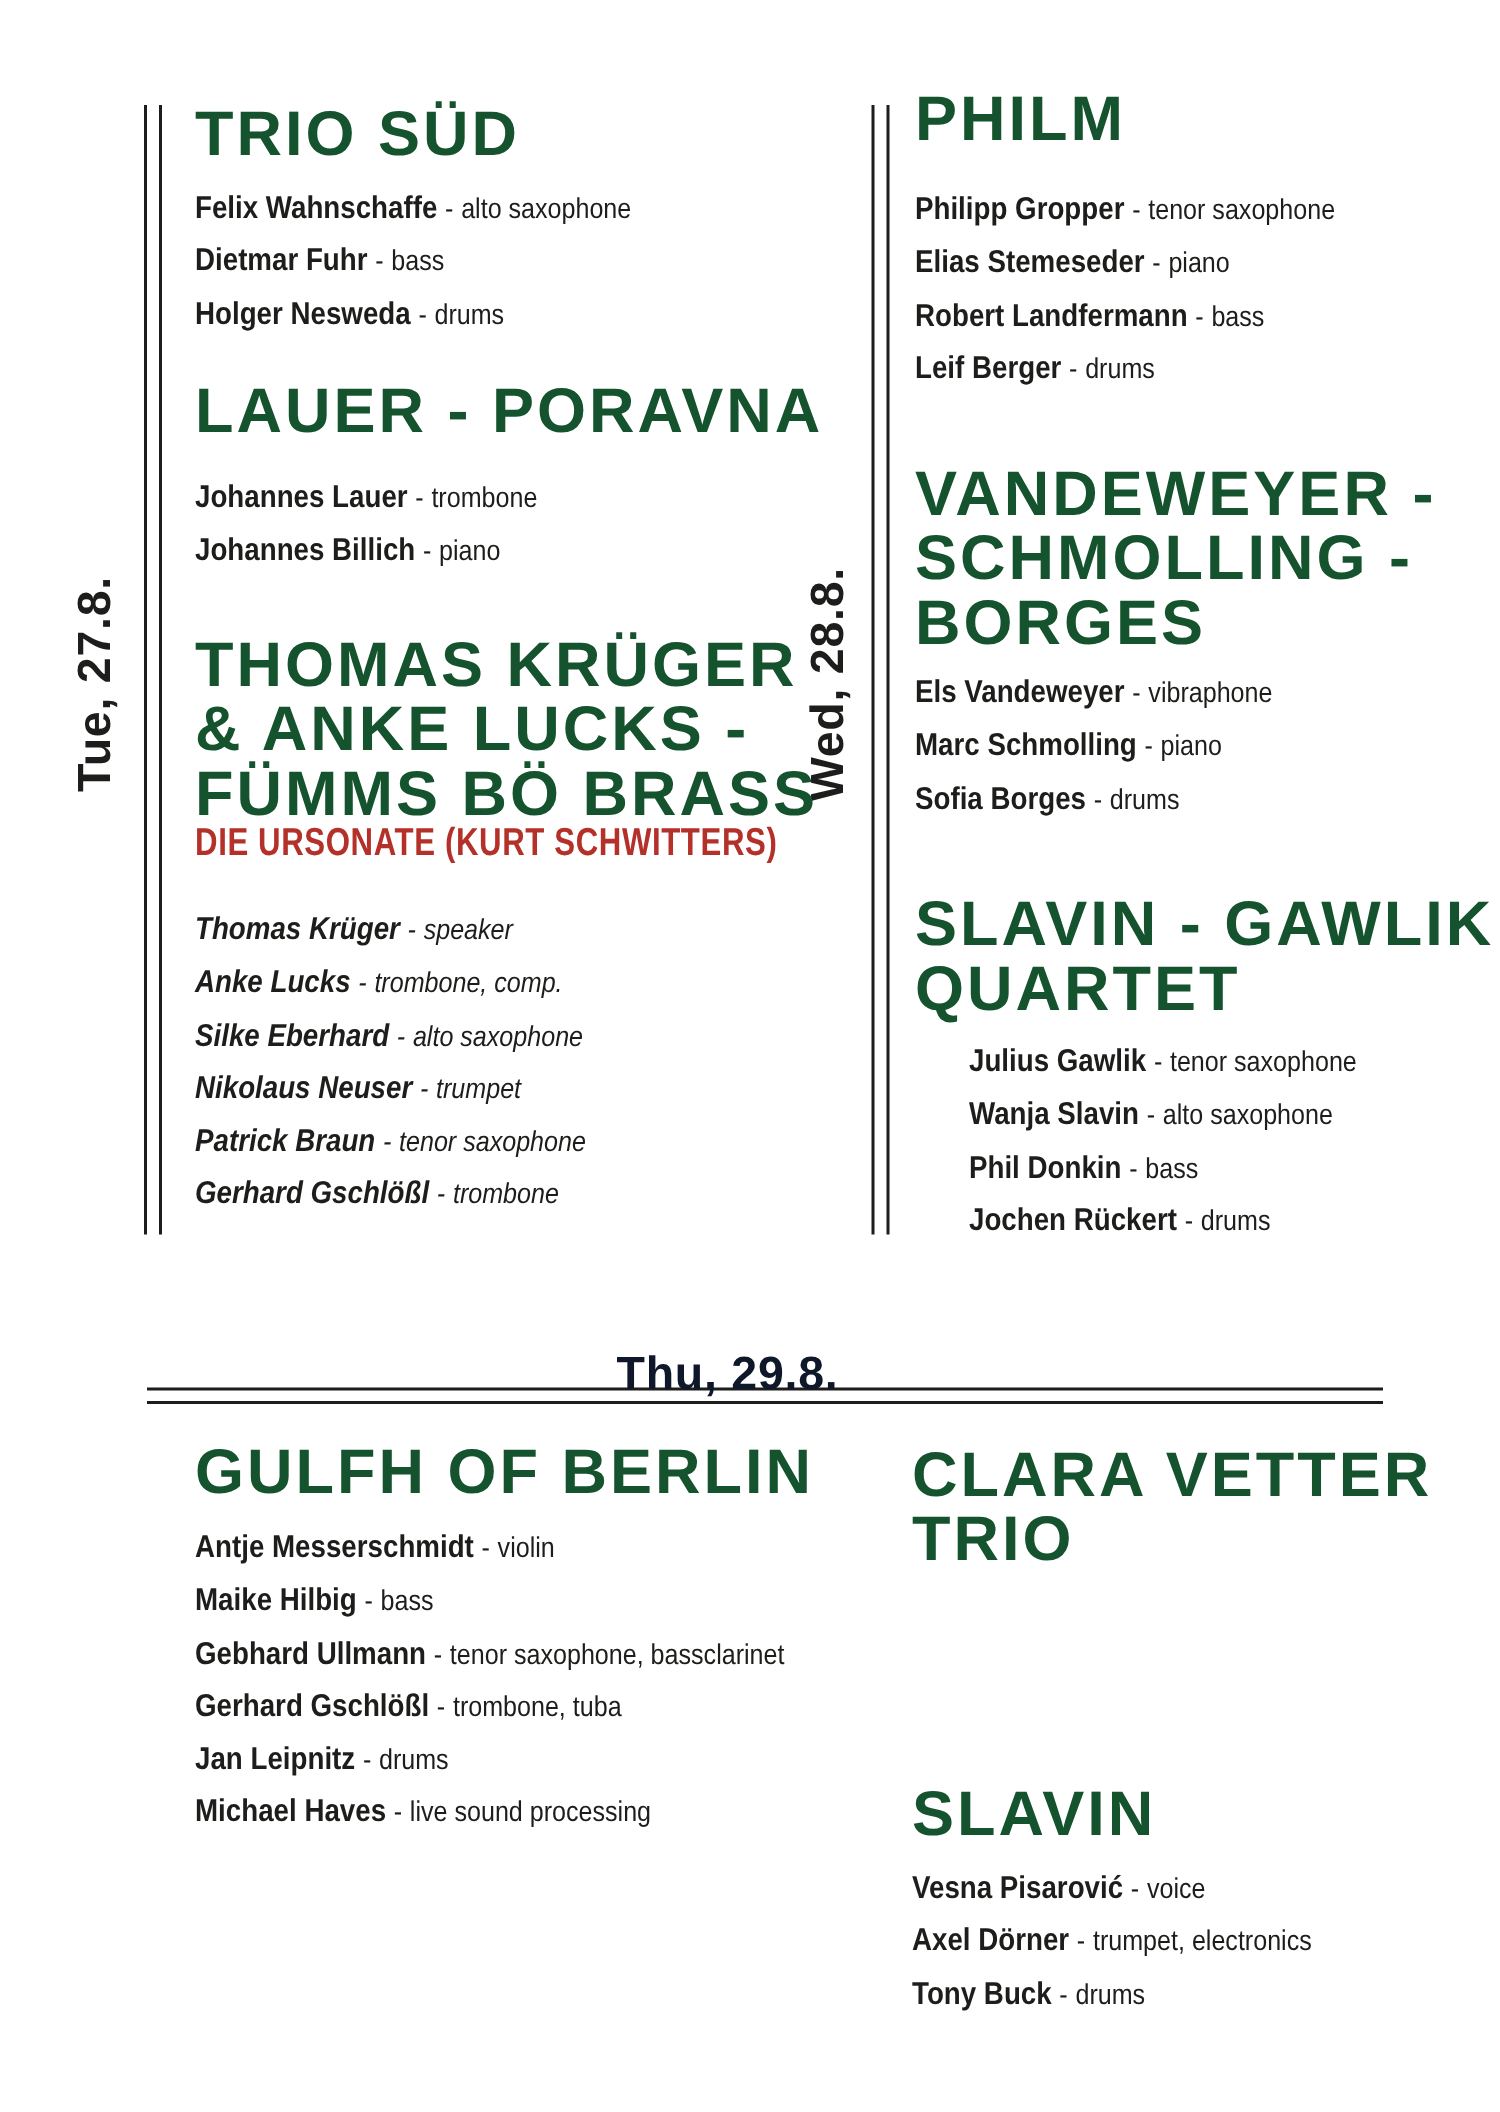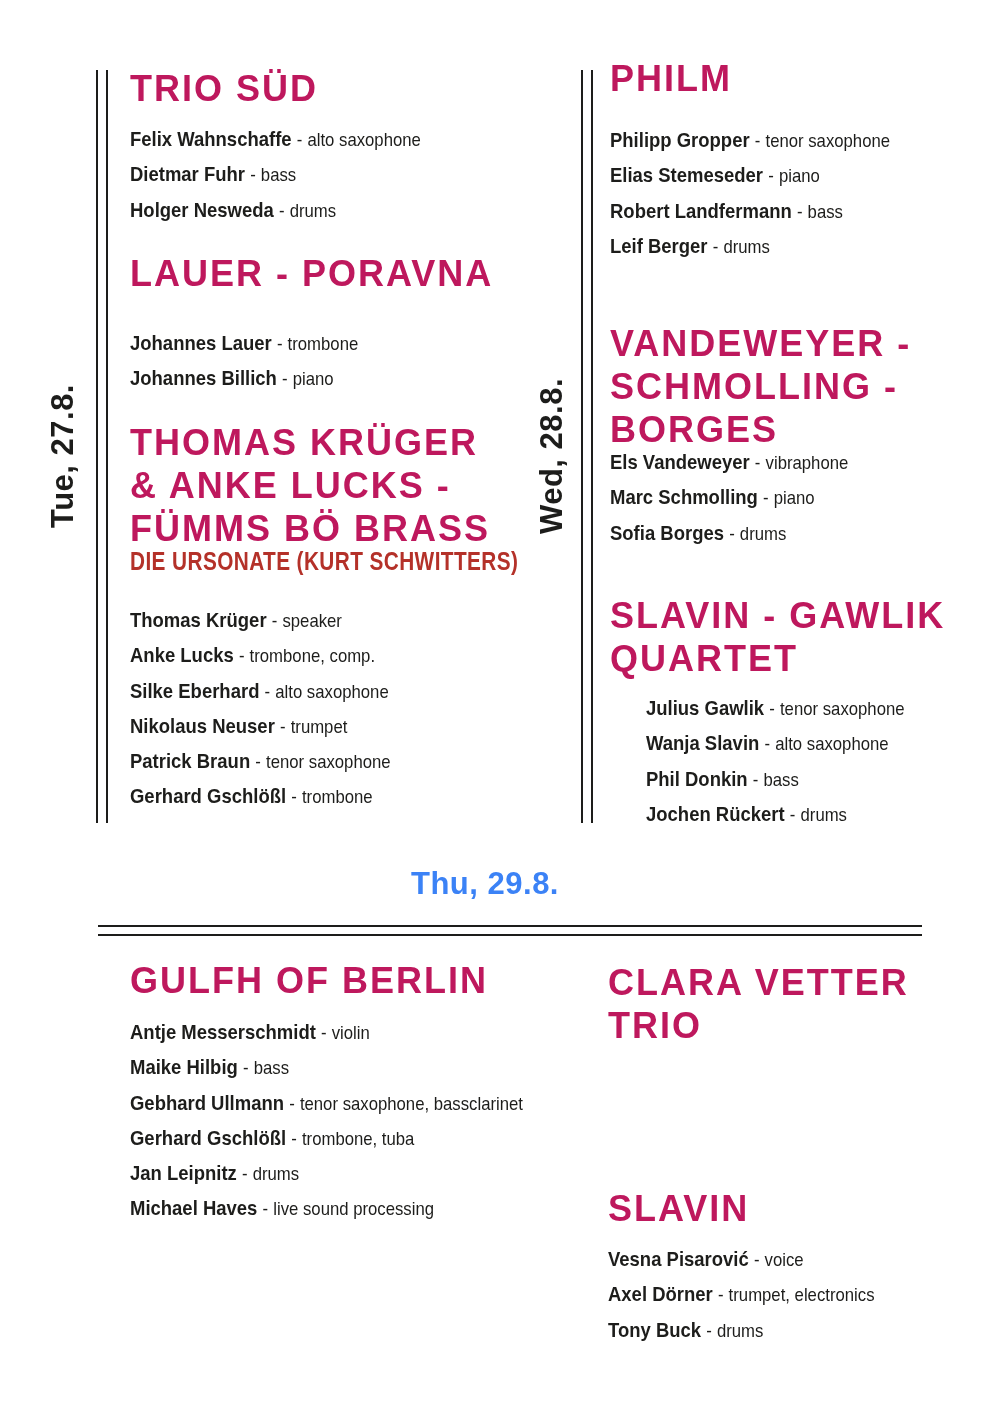--- a/index.html
+++ b/index.html
@@ -22,27 +22,27 @@
   
   .day-vert{
     position:absolute;width:240px;height:44px;line-height:44px;
     text-align:center;font-weight:700;font-size:31px;letter-spacing:.5px;
     transform:rotate(-90deg);color:#1d1d1b;white-space:nowrap;
   }
   #day-tue{left:-57px;top:434px;}
   #day-wed{left:432px;top:434px;}
   
   #day-thu{
-    position:absolute;left:0;top:866px;width:970px;
+    position:absolute;left:0;top:898px;width:970px;
     text-align:center;font-weight:700;font-size:31px;line-height:36px;
-    letter-spacing:.5px;color:#3b82f6;
+    letter-spacing:.5px;color:#0f172a;
   }
   
   .band-title{
-    position:absolute;color:#be185d;font-weight:700;font-size:36px;
+    position:absolute;color:#14532d;font-weight:700;font-size:42px;
     line-height:43px;letter-spacing:2px;white-space:pre-line;
   }
   .band-subtitle{
     position:absolute;color:#b43129;font-weight:700;font-size:26px;
     line-height:30px;letter-spacing:.5px;white-space:nowrap;
     transform:scaleX(0.8);transform-origin:0 0;
   }
   
   .members{position:absolute;}
   .member{
@@ -83,38 +83,38 @@
       <span class="minst">bass</span>
     </div>
     <div class="member">
       <span class="mname">Holger Nesweda</span>
       <span class="msep">-</span>
       <span class="minst">drums</span>
     </div>
   </div>
 
   <div class="band-title colL" style="top:252px;">LAUER - PORAVNA</div>
-  <div class="members colL" style="top:326px;">
+  <div class="members colL" style="top:315px;">
     <div class="member">
       <span class="mname">Johannes Lauer</span>
       <span class="msep">-</span>
       <span class="minst">trombone</span>
     </div>
     <div class="member">
       <span class="mname">Johannes Billich</span>
       <span class="msep">-</span>
       <span class="minst">piano</span>
     </div>
   </div>
 
   <div class="band-title colL" style="top:421px;">THOMAS KRÜGER
 &amp; ANKE LUCKS -
 FÜMMS BÖ BRASS</div>
   <div class="band-subtitle colL" style="top:546px;">DIE URSONATE (KURT SCHWITTERS)</div>
-  <div class="members colL" style="top:603px;">
+  <div class="members colL" style="top:603px;font-style:italic;">
     <div class="member">
       <span class="mname">Thomas Krüger</span>
       <span class="msep">-</span>
       <span class="minst">speaker</span>
     </div>
     <div class="member">
       <span class="mname">Anke Lucks</span>
       <span class="msep">-</span>
       <span class="minst">trombone, comp.</span>
     </div>
@@ -157,21 +157,21 @@
       <span class="msep">-</span>
       <span class="minst">bass</span>
     </div>
     <div class="member">
       <span class="mname">Leif Berger</span>
       <span class="msep">-</span>
       <span class="minst">drums</span>
     </div>
   </div>
 
-  <div class="band-title colR" style="top:307px;margin-top:15px;">VANDEWEYER -
+  <div class="band-title colR" style="top:307px;">VANDEWEYER -
 SCHMOLLING -
 BORGES</div>
   <div class="members colR" style="top:445px;">
     <div class="member">
       <span class="mname">Els Vandeweyer</span>
       <span class="msep">-</span>
       <span class="minst">vibraphone</span>
     </div>
     <div class="member">
       <span class="mname">Marc Schmolling</span>

